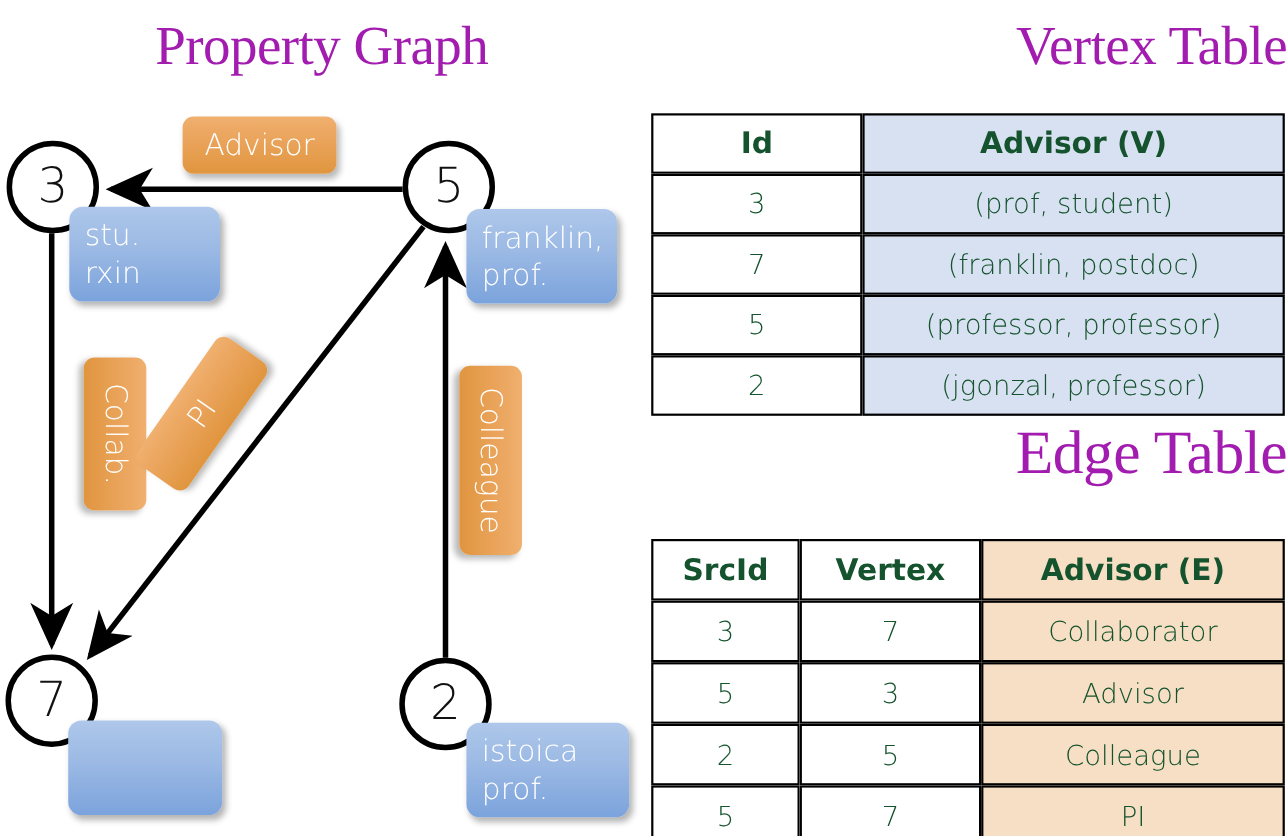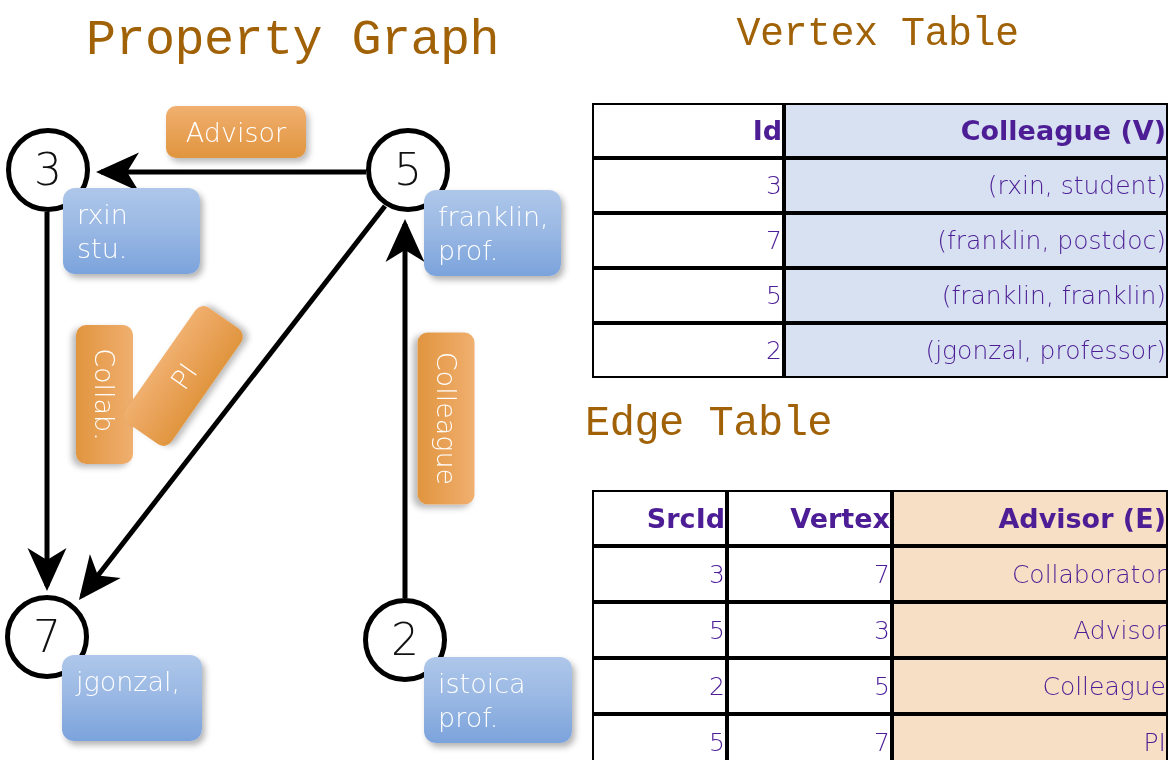--- a/index.html
+++ b/index.html
@@ -12,29 +12,29 @@
     height: 760px;
     position: relative;
     overflow: hidden;
     font-family: "Liberation Sans", sans-serif;
     color: #000;
   }
 
   
   .title {
     position: absolute;
-    font-family: Liberation Mono, monospace;
-    font-weight: 300;
-    color: #a16207;
+    font-family: Liberation Serif, serif;
+    font-weight: 300;
+    color: #a21caf;
     white-space: nowrap;
     letter-spacing: -0.5px;
   }
   #title-property-graph { left: 0; top: 12px; width: 585px; text-align: center; font-size: 50px; }
-  #title-vertex-table   { left: 585px; top: 12px; width: 585px; text-align: center; font-size: 40px; }
-  #title-edge-table     { left: 585px; top: 400px; width: 585px; text-align: left; font-size: 42px; }
+  #title-vertex-table   { left: 585px; top: 12px; width: 585px; text-align: right; font-size: 50px; }
+  #title-edge-table     { left: 585px; top: 380px; width: 585px; text-align: right; font-size: 56px; }
 
   
   #graph-canvas {
     position: absolute;
     left: 0; top: 0;
     width: 585px; height: 760px;
   }
   #graph-edges {
     position: absolute;
     left: 0; top: 0;
@@ -121,24 +121,24 @@
     position: absolute;
     border-collapse: separate;
     border-spacing: 0;
     table-layout: fixed;
     font-family: "DejaVu Sans", sans-serif;
     font-weight: 300;
     background: #fff;
   }
   table.data-table td, table.data-table th {
     border: 2px solid #000;
-    text-align: right;
+    text-align: center;
     font-weight: 300;
     font-size: 25px;
-    color: #4c1d95;
+    color: #14532d;
     padding: 0;
     overflow: hidden;
     white-space: nowrap;
   }
   table.data-table th {
     font-weight: 700;
     font-size: 27px;
   }
 
   
@@ -184,29 +184,28 @@
     <span>5</span>
   </div>
   <div class="vertex-node" id="vertex-7">
     <span>7</span>
   </div>
   <div class="vertex-node" id="vertex-2">
     <span>2</span>
   </div>
 
   <div class="prop-box" id="propbox-rxin">
+    <div>stu.</div>
     <div>rxin</div>
-    <div>stu.</div>
   </div>
   <div class="prop-box" id="propbox-franklin">
     <div>franklin,</div>
     <div>prof.</div>
   </div>
   <div class="prop-box" id="propbox-jgonzal">
-    <div>jgonzal,</div>
   </div>
   <div class="prop-box" id="propbox-istoica">
     <div>istoica</div>
     <div>prof.</div>
   </div>
 
   <div class="edge-label" id="edgelabel-advisor">
     <span>Advisor</span>
   </div>
   <div class="edge-label" id="edgelabel-collab">
@@ -220,35 +219,35 @@
   </div>
 
 </div>
 
 <div id="title-vertex-table" class="title">Vertex Table</div>
 
 <table id="vertex-table" class="data-table">
   <thead>
     <tr>
       <th class="col-id">Id</th>
-      <th class="col-prop">Colleague (V)</th>
+      <th class="col-prop">Advisor (V)</th>
     </tr>
   </thead>
   <tbody>
     <tr>
       <td class="col-id">3</td>
-      <td class="col-prop">(rxin, student)</td>
+      <td class="col-prop">(prof, student)</td>
     </tr>
     <tr>
       <td class="col-id">7</td>
       <td class="col-prop">(franklin, postdoc)</td>
     </tr>
     <tr>
       <td class="col-id">5</td>
-      <td class="col-prop">(franklin, franklin)</td>
+      <td class="col-prop">(professor, professor)</td>
     </tr>
     <tr>
       <td class="col-id">2</td>
       <td class="col-prop">(jgonzal, professor)</td>
     </tr>
   </tbody>
 </table>
 
 <div id="title-edge-table" class="title">Edge Table</div>
 

